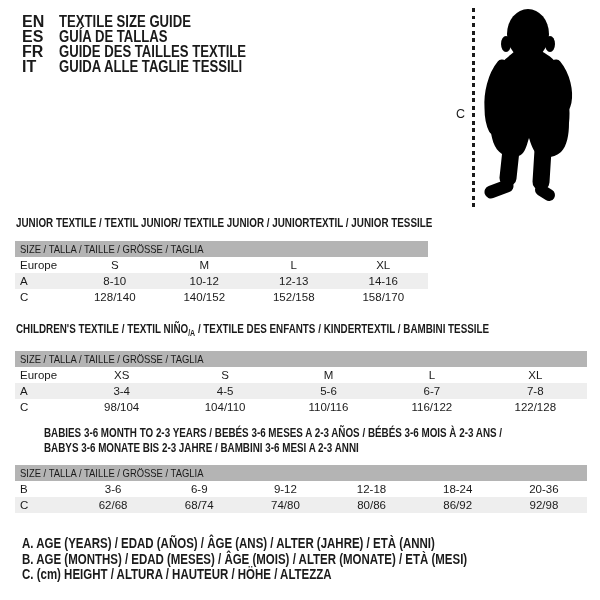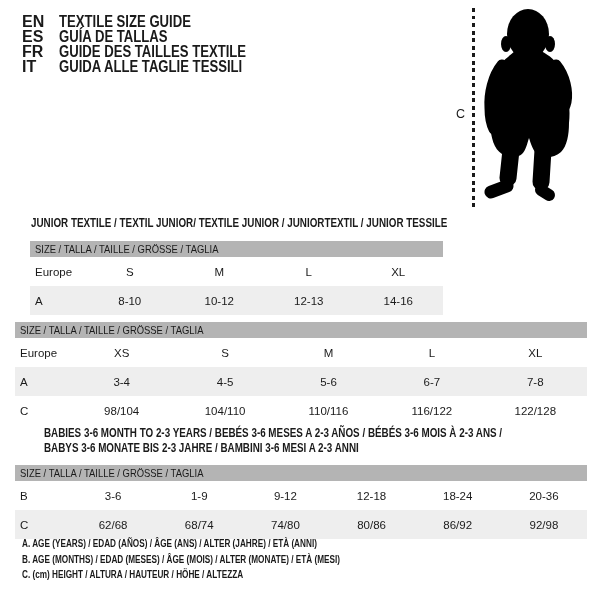--- a/index.html
+++ b/index.html
@@ -17,36 +17,36 @@
   .lang-code { width:37px; flex:0 0 37px; }
 
   
   .c-label { position:absolute; left:456px; top:107px; font-size:12.5px; }
   .dash-line { position:absolute; left:472px; top:8px; width:3px; height:200px;
     background:repeating-linear-gradient(to bottom, #1a1a1a 0 4px, transparent 4px 7.5px); }
   svg.baby { position:absolute; left:481px; top:6px; }
 
   
   .size-table { position:absolute; }
-  #table1 { left:15px; top:216px; width:413px;margin-left:15px; }
+  #table1 { left:15px; top:216px; width:413px; }
   #table2 { left:15px; top:322px; width:572px; }
   #table3 { left:15px; top:426px; width:572px; }
   .tbl-title { font-weight:700; font-size:12px; line-height:14px; margin:0 0 11px 1px; }
   #table3 .tbl-title { line-height:15px; margin-bottom:9px;margin-left:29px; }
   .tbl-title sub { font-size:8.5px; }
   table { width:100%; border-collapse:collapse; table-layout:fixed; font-size:11.5px; }
   col.labelcol { width:55px; }
   tr.bar td { background:var(--bar,#b4b4b4); height:16px; padding:0 0 0 5px; font-weight:400; }
-  tbody tr { height:29px; }
+  tbody tr { height:16px; }
   tbody tr.shaded td { background:var(--alt,#eeeeee); }
   tbody td { text-align:center; padding:0; }
   td.rowlabel { text-align:left; padding-left:5px; }
 
   
-  .footnotes { position:absolute; left:22px; top:536px; font-weight:700; font-size:10px; }
+  .footnotes { position:absolute; left:22px; top:536px; font-weight:700; font-size:14px; }
   .footnote { line-height:15.5px; }
 </style>
 </head>
 <body style="color: rgb(26, 26, 26); background: rgb(255, 255, 255);">
 
 <div class="lang-block">
   <div class="lang-row">
     <span class="lang-code">EN</span>
     <span class="cond">TEXTILE SIZE GUIDE</span>
   </div>
@@ -116,20 +116,23 @@
         <td>128/140</td>
         <td>140/152</td>
         <td>152/158</td>
         <td>158/170</td>
       </tr>
     </tbody>
   </table>
 </section>
 
 <section class="size-table" id="table2">
+  <div class="tbl-title">
+    <span class="cond"><span>CHILDREN'S TEXTILE / TEXTIL NIÑO</span><sub>/A</sub><span> / TEXTILE DES ENFANTS / KINDERTEXTIL / BAMBINI TESSILE</span></span>
+  </div>
   <table>
     <colgroup>
         <col class="labelcol">
         <col>
         <col>
         <col>
         <col>
         <col>
       </colgroup>
     <thead>
@@ -183,21 +186,21 @@
       </colgroup>
     <thead>
       <tr class="bar">
         <td colspan="7"><span class="cond">SIZE / TALLA / TAILLE / GRÖSSE / TAGLIA</span></td>
       </tr>
     </thead>
     <tbody>
       <tr>
         <td class="rowlabel">B</td>
         <td>3-6</td>
-        <td>1-9</td>
+        <td>6-9</td>
         <td>9-12</td>
         <td>12-18</td>
         <td>18-24</td>
         <td>20-36</td>
       </tr>
       <tr class="shaded">
         <td class="rowlabel">C</td>
         <td>62/68</td>
         <td>68/74</td>
         <td>74/80</td>

